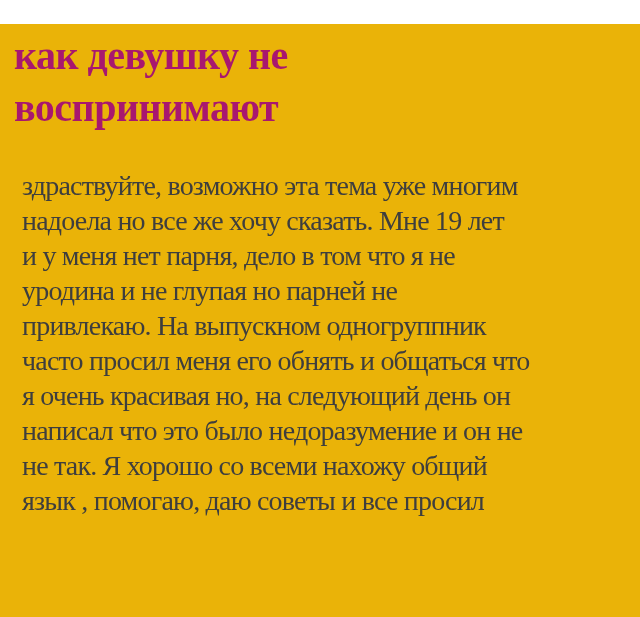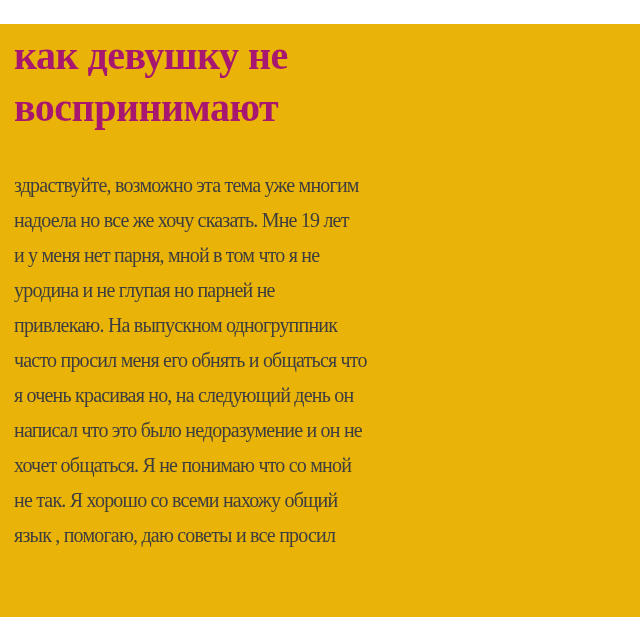--- a/index.html
+++ b/index.html
@@ -23,22 +23,22 @@
     font-weight: 700;
     line-height: 52px;
     letter-spacing: -0.5px;
     color: #a8176f;
   }
   .post-title .title-line {
     white-space: nowrap;
   }
   .post-body {
     margin-top: 34px;
-    padding: 0 14px;
-    font-size: 20px;
+    padding: 0 22px;
+    font-size: 28px;
     font-weight: 400;
     line-height: 35px;
     letter-spacing: -0.8px;
     color: #3e3e3e;
   }
   .post-body .body-line {
     white-space: nowrap;
   }
 </style>
 </head>
@@ -47,24 +47,23 @@
 <div class="page">
 
   <h1 class="post-title">
     <div class="title-line">как девушку не</div>
     <div class="title-line">воспринимают</div>
   </h1>
 
   <div class="post-body">
     <div class="body-line">здраствуйте, возможно эта тема уже многим</div>
     <div class="body-line">надоела но все же хочу сказать. Мне 19 лет</div>
-    <div class="body-line">и у меня нет парня, мной в том что я не</div>
+    <div class="body-line">и у меня нет парня, дело в том что я не</div>
     <div class="body-line">уродина и не глупая но парней не</div>
     <div class="body-line">привлекаю. На выпускном одногруппник</div>
     <div class="body-line">часто просил меня его обнять и общаться что</div>
     <div class="body-line">я очень красивая но, на следующий день он</div>
     <div class="body-line">написал что это было недоразумение и он не</div>
-    <div class="body-line">хочет общаться. Я не понимаю что со мной</div>
     <div class="body-line">не так. Я хорошо со всеми нахожу общий</div>
     <div class="body-line">язык , помогаю, даю советы и все просил</div>
   </div>
 
 </div>
 
 </body></html>

